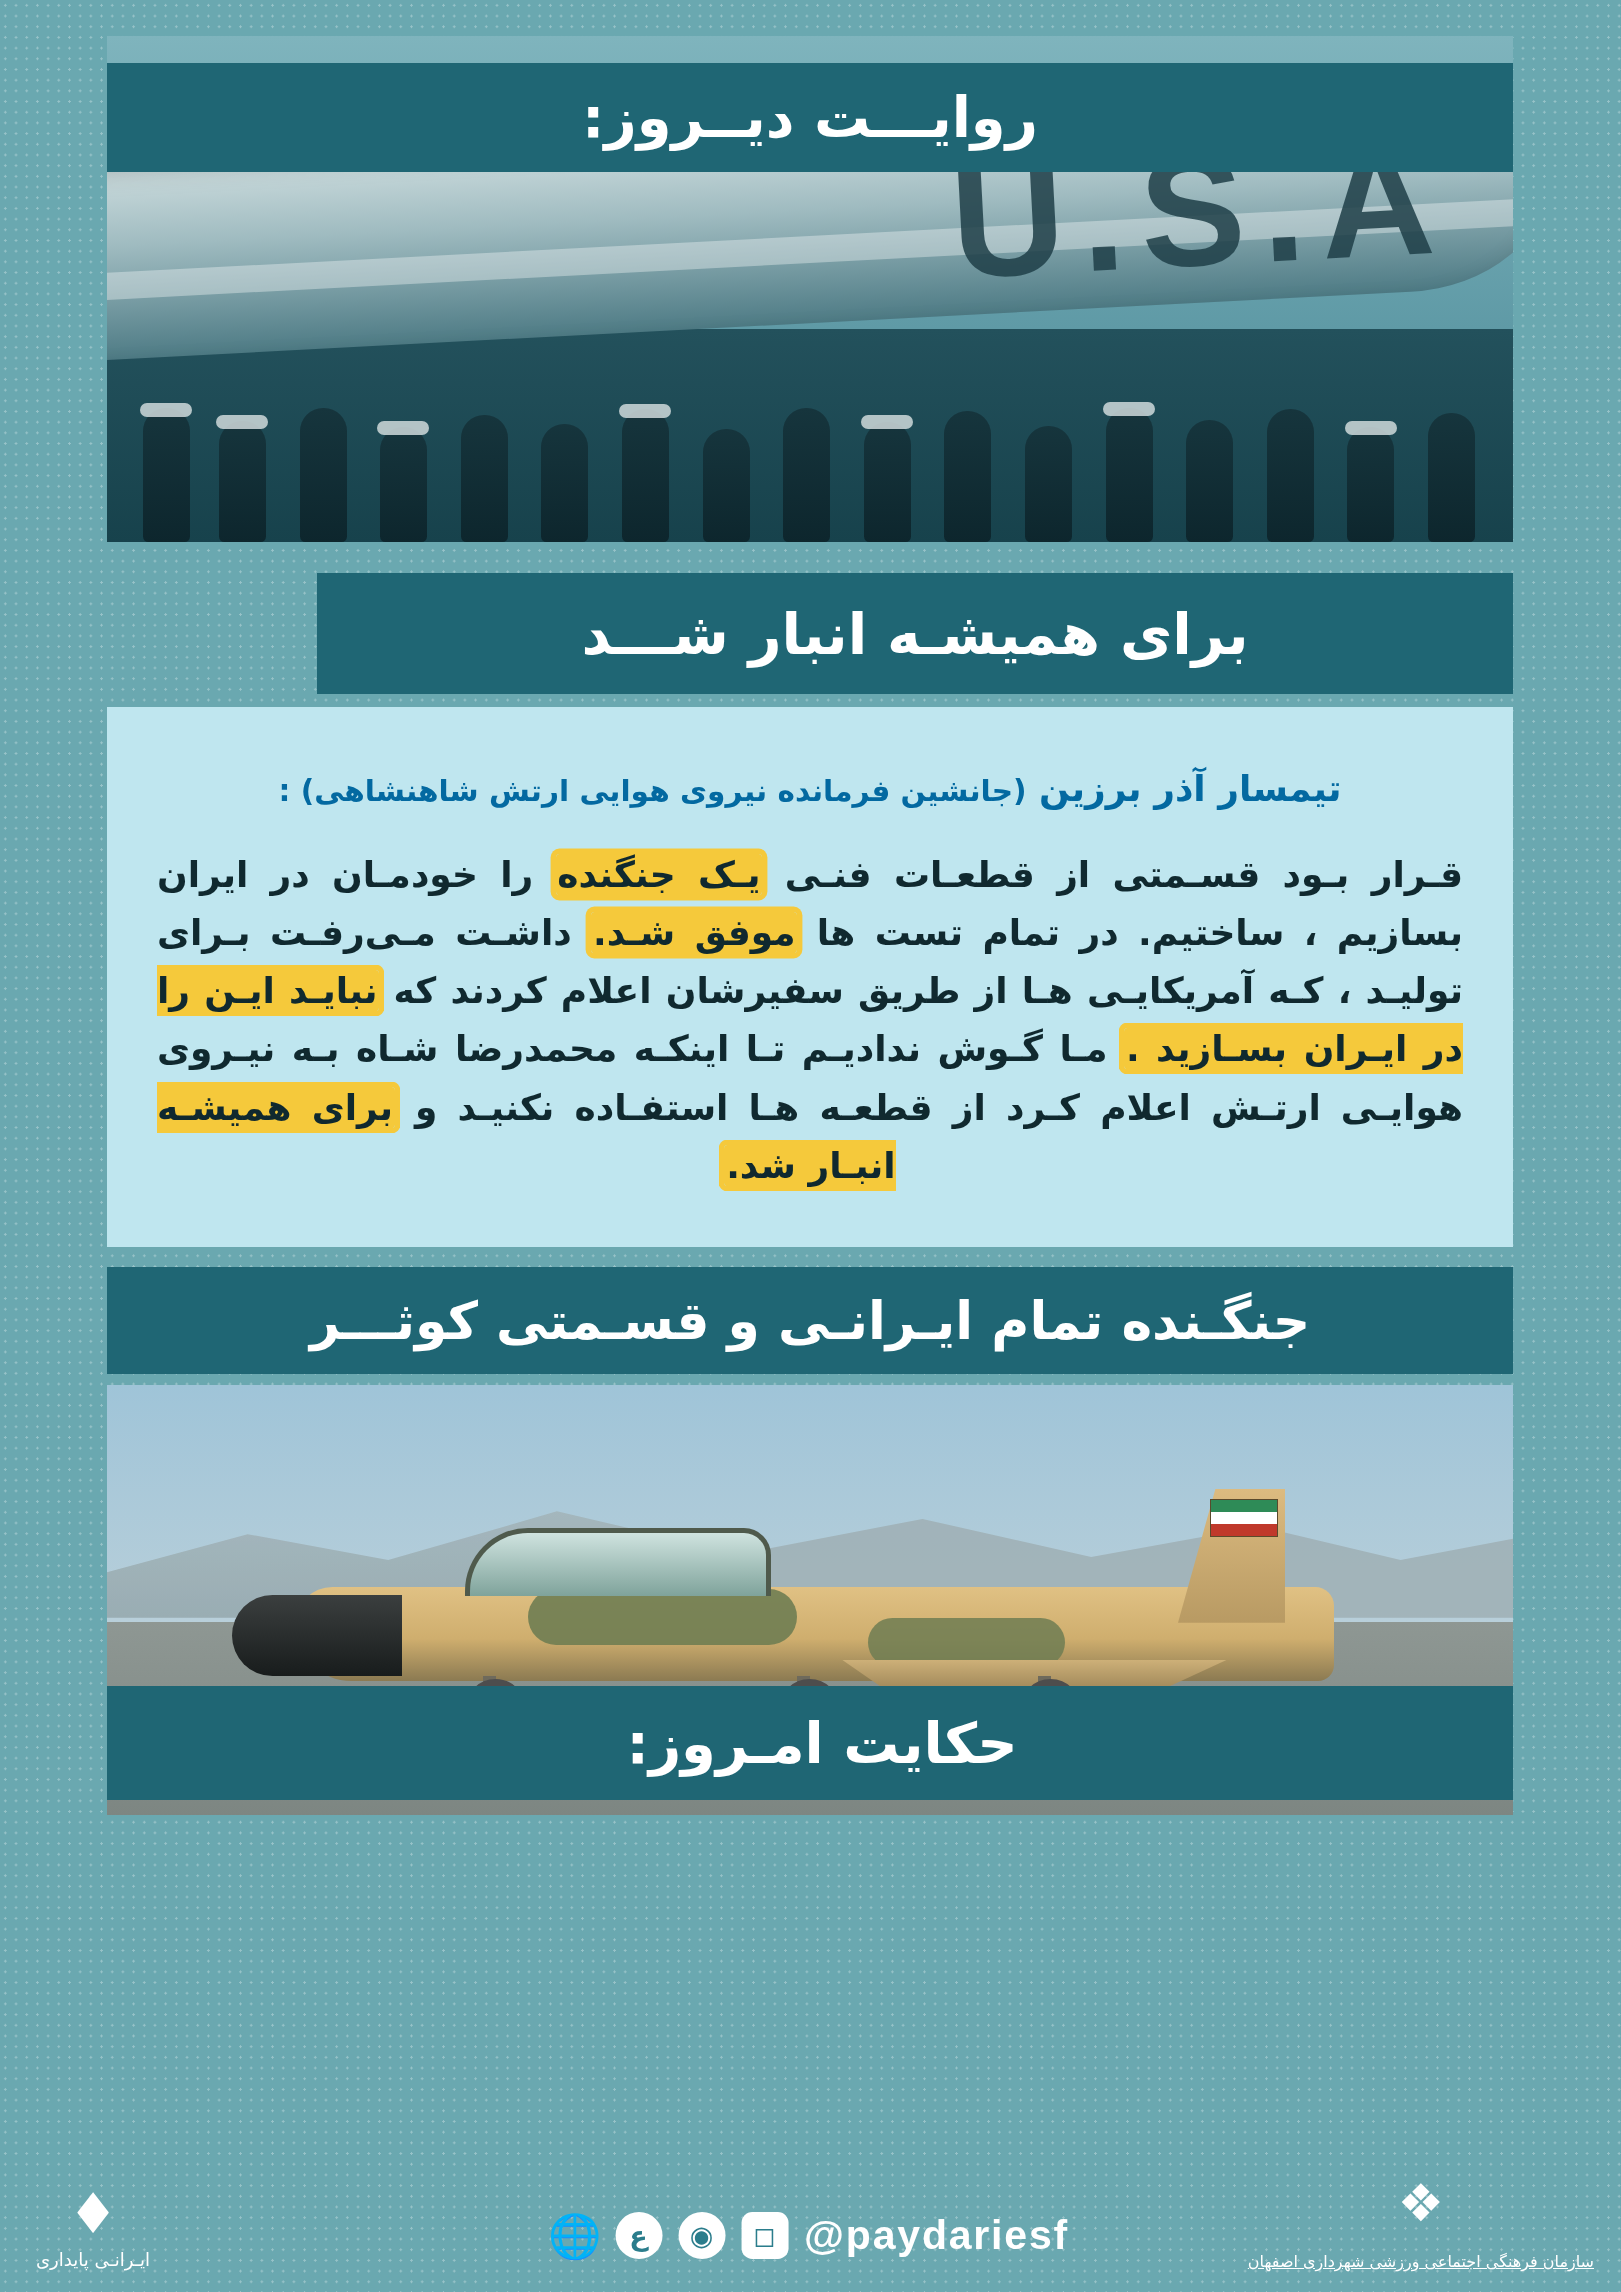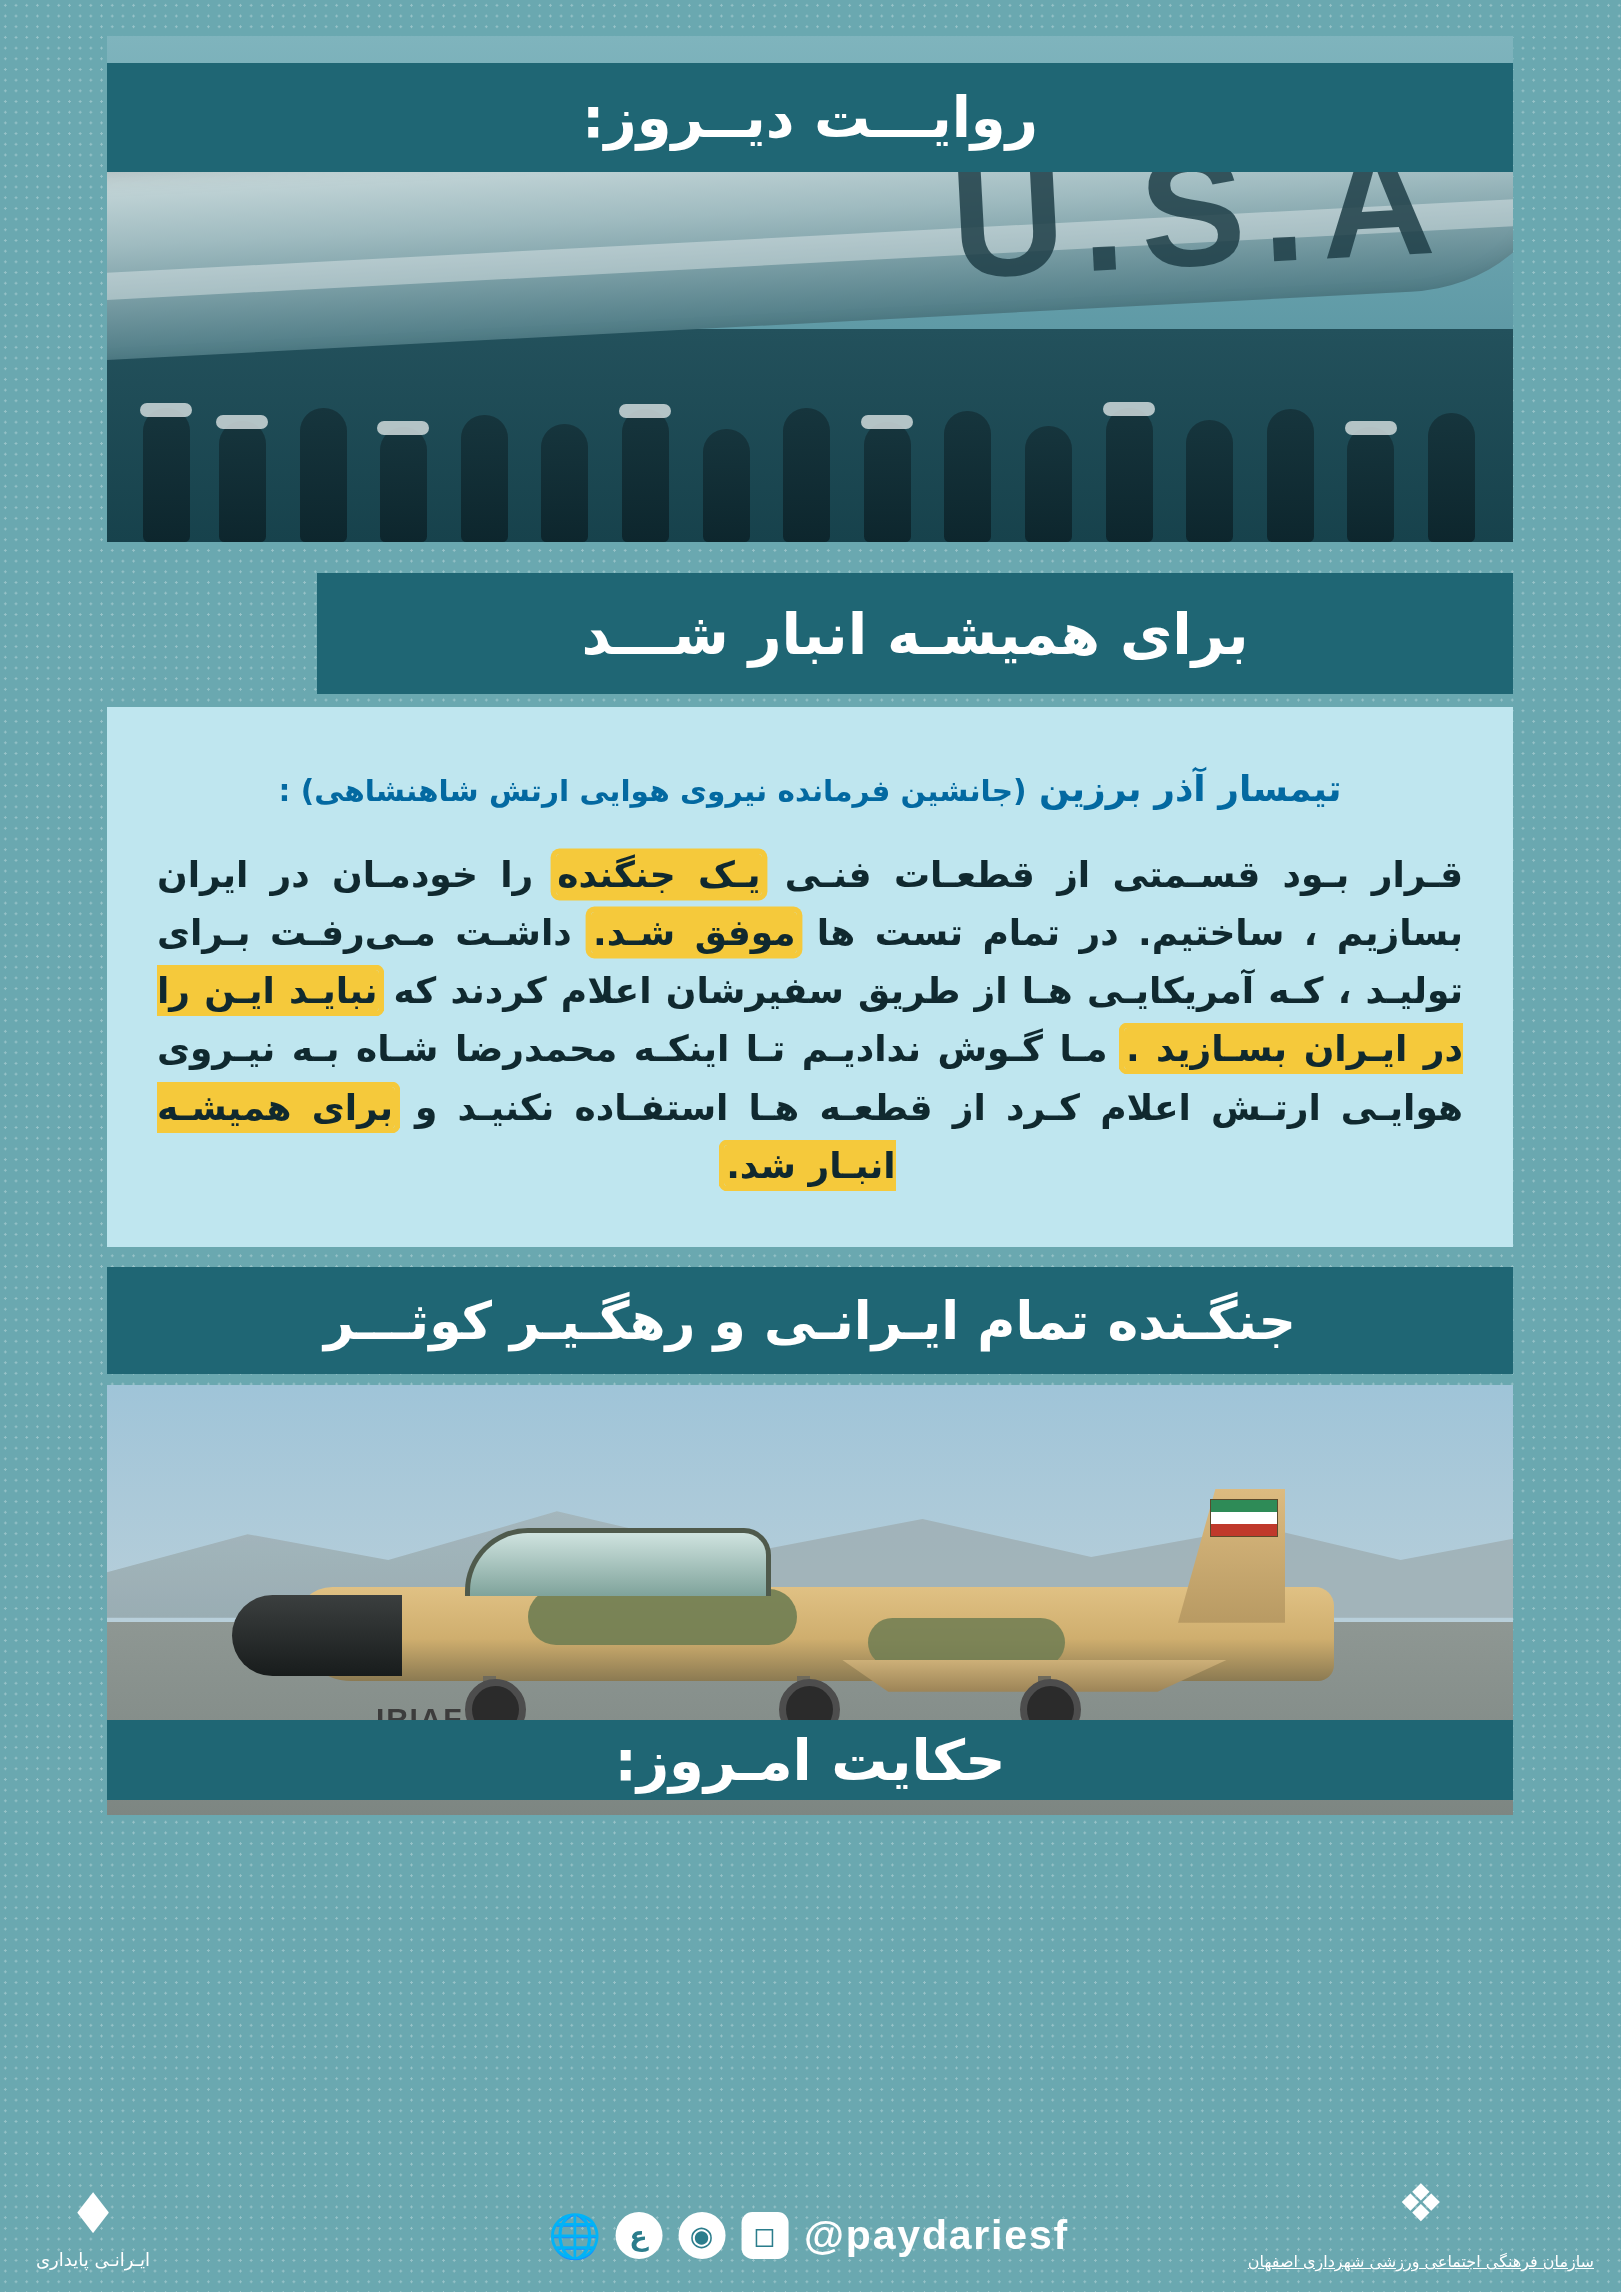--- a/index.html
+++ b/index.html
@@ -98,22 +98,22 @@
   }
   .ribbon.mid-title{
     width:1196px;height:121px;margin-top:31px;
     font-size:57px;
   }
   .ribbon.jet-title{
     width:1406px;height:107px;margin-top:19.7px;
     font-size:52px;
   }
   .ribbon.today-title{
-    position:absolute;left:0;bottom:14.3px;width:1406px;height:80px;
-    font-size:56px;z-index:6;
+    position:absolute;left:0;bottom:14.3px;width:1406px;height:114px;
+    font-size:56px;z-index:6;padding-left:12px;
   }
 
   
   .card{
     width:1406px;
     background:#bfe6ef;
     padding:47px 50px 52px;
     box-sizing:border-box;
     margin-top:12.5px;
   }
@@ -302,21 +302,21 @@
   <div class="ribbon mid-title">برای همیشـه انبار شـــد</div>
 
   <div class="card">
     <p class="lead">
       <span>تیمسار آذر برزین</span>
       <span class="small">(جانشین فرمانده نیروی هوایی ارتش شاهنشاهی) :</span>
     </p>
     <p class="body-text" id="body-text"><span>قـرار بـود قسـمتی از قطعـات فنـی </span><span class="hl">یـک جنگنده</span><span> را خودمـان در ایران بسازیم ، ساختیم. در تمام تست ها </span><span class="hl">موفق شـد.</span><span> داشـت مـی‌رفـت بـرای تولیـد ، کـه آمریکایـی هـا از طریق سفیرشان اعلام کردند که </span><span class="hl">نبایـد ایـن را در ایـران بسـازید .</span><span> مـا گـوش ندادیـم تـا اینکـه محمدرضا شـاه بـه نیـروی هوایـی ارتـش اعلام کـرد از قطعـه هـا استفـاده نکنیـد و </span><span class="hl">برای همیشـه انبـار شد.</span></p>
   </div>
 
-  <div class="ribbon jet-title">جنگـنده تمام ایـرانـی و رهگـیـر کوثـــر</div>
+  <div class="ribbon jet-title">جنگـنده تمام ایـرانـی و قسـمتی کوثـــر</div>
 
   <div class="photo-bottom">
     <div class="mountains"></div>
     <div class="runway">
       <div class="yline"></div>
     </div>
     <div class="jet">
       <div class="body"></div>
       <div class="camo"></div>
       <div class="camo2"></div>

